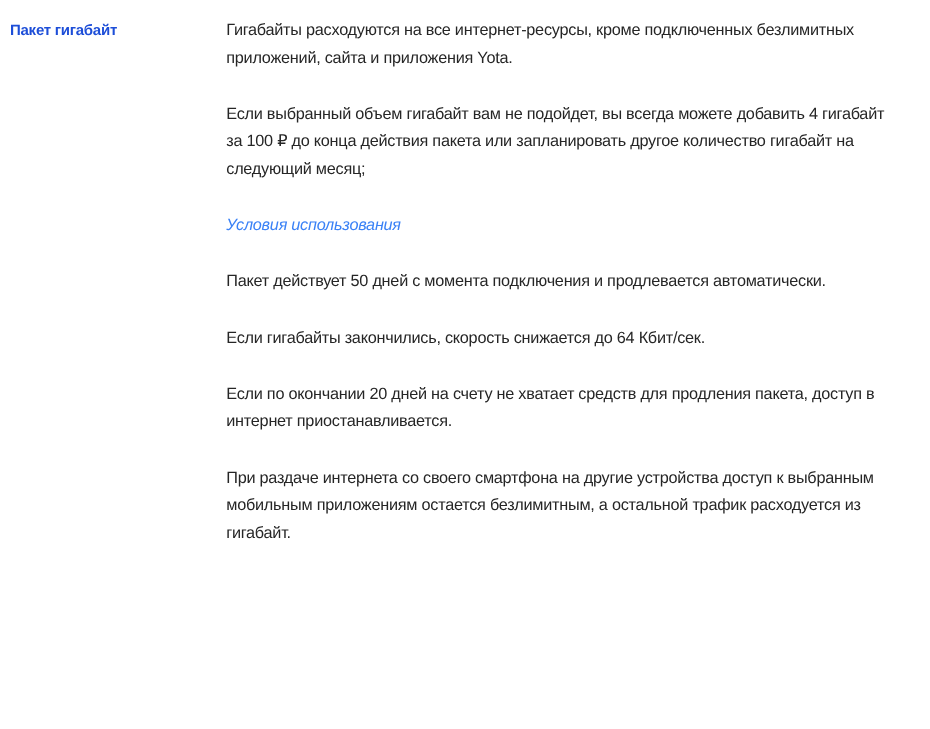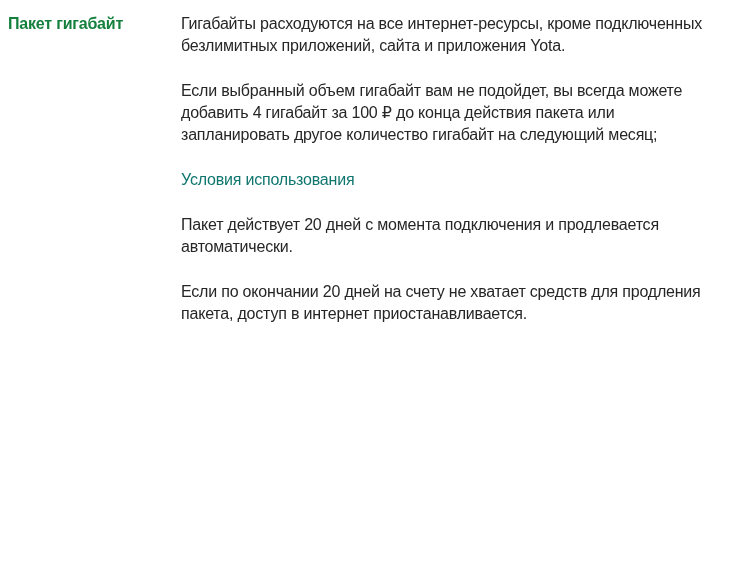--- a/index.html
+++ b/index.html
@@ -13,47 +13,50 @@
   .section-row {
     display: flex;
     align-items: flex-start;
     padding: 13px 8px 0 8px;
   }
   .label-col {
     width: 173px;
     flex-shrink: 0;
   }
   .section-heading {
-    font-size: 16px;
+    font-size: 12px;
     line-height: 22px;
     font-weight: bold;
-    color: #15803d;
+    color: #1d4ed8;
     letter-spacing: -0.2px;
   }
   .content-col {
     width: 540px;
   }
   .content-col p {
-    font-size: 16px;
+    font-size: 13px;
     line-height: 22px;
     color: #262626;
     letter-spacing: -0.2px;
     margin: 0 0 23px 0;
   }
   .content-col p.muted {
-    color: #0f766e;
+    color: #3b82f6;
+    font-style: italic;
   }
 </style>
 </head>
 <body>
 
 <div class="section-row">
   <div class="label-col">
     <div class="section-heading">Пакет гигабайт</div>
   </div>
   <div class="content-col">
     <p>Гигабайты расходуются на все интернет-ресурсы, кроме подключенных безлимитных приложений, сайта и приложения Yota.</p>
     <p>Если выбранный объем гигабайт вам не подойдет, вы всегда можете добавить 4 гигабайт за 100 ₽ до конца действия пакета или запланировать другое количество гигабайт на следующий месяц;</p>
     <p class="muted">Условия использования</p>
-    <p>Пакет действует 20 дней с момента подключения и продлевается автоматически.</p>
+    <p>Пакет действует 50 дней с момента подключения и продлевается автоматически.</p>
+    <p>Если гигабайты закончились, скорость снижается до 64 Кбит/сек.</p>
     <p>Если по окончании 20 дней на счету не хватает средств для продления пакета, доступ в интернет приостанавливается.</p>
+    <p>При раздаче интернета со своего смартфона на другие устройства доступ к выбранным мобильным приложениям остается безлимитным, а остальной трафик расходуется из гигабайт.</p>
   </div>
 </div>
 
 </body></html>

